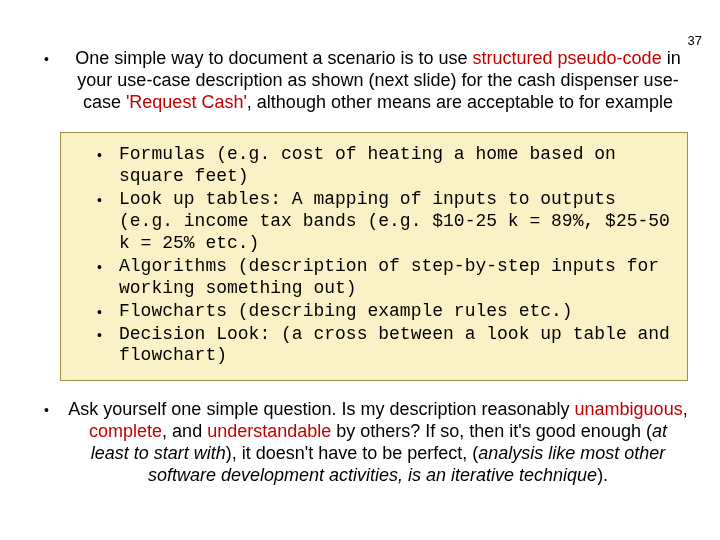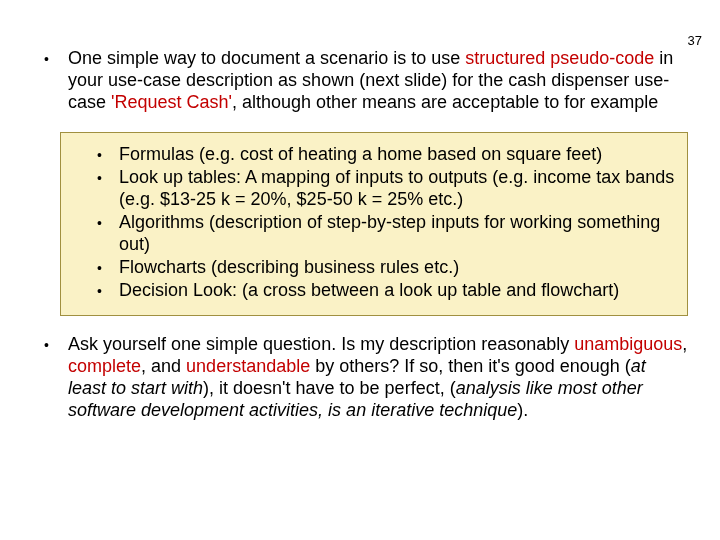--- a/index.html
+++ b/index.html
@@ -41,20 +41,21 @@
     flex: 0 0 24px;
     font-size: 14px;
     line-height: 22px;
     color: #000;
   }
   .bullet-text {
     flex: 1;
     font-size: 18px;
     line-height: 1.22;
     color: #000;
+    text-align: center;
   }
   .em-red { color: #c30000; }
   .em-italic { font-style: italic; }
 
   .highlight-box {
     margin: 18px 0 18px 16px;
     padding: 10px 8px 12px 8px;
     background: #faf2c6;
     border: 1px solid #a09040;
     box-sizing: border-box;
@@ -73,20 +74,21 @@
     flex: 0 0 22px;
     font-size: 14px;
     line-height: 22px;
     color: #000;
   }
   .sub-text {
     flex: 1;
     font-size: 18px;
     line-height: 1.22;
     color: #000;
+    font-family: Liberation Mono, monospace;
   }
 </style>
 </head>
 <body>
 
 <div class="slide">
 
   <div class="page-number">37</div>
 
   <div class="content">
@@ -100,31 +102,31 @@
 
     <div class="highlight-box">
       <div class="sub-row">
         <div class="sub-indent"></div>
         <div class="sub-dot">•</div>
         <div class="sub-text">Formulas (e.g. cost of heating a home based on square feet)</div>
       </div>
       <div class="sub-row">
         <div class="sub-indent"></div>
         <div class="sub-dot">•</div>
-        <div class="sub-text">Look up tables: A mapping of inputs to outputs (e.g. income tax bands (e.g. $13-25 k = 20%, $25-50 k = 25% etc.)</div>
+        <div class="sub-text">Look up tables: A mapping of inputs to outputs (e.g. income tax bands (e.g. $10-25 k = 89%, $25-50 k = 25% etc.)</div>
       </div>
       <div class="sub-row">
         <div class="sub-indent"></div>
         <div class="sub-dot">•</div>
         <div class="sub-text">Algorithms (description of step-by-step inputs for working something out)</div>
       </div>
       <div class="sub-row">
         <div class="sub-indent"></div>
         <div class="sub-dot">•</div>
-        <div class="sub-text">Flowcharts (describing business rules etc.)</div>
+        <div class="sub-text">Flowcharts (describing example rules etc.)</div>
       </div>
       <div class="sub-row">
         <div class="sub-indent"></div>
         <div class="sub-dot">•</div>
         <div class="sub-text">Decision Look: (a cross between a look up table and flowchart)</div>
       </div>
     </div>
 
     <div class="bullet-row">
       <div class="bullet-dot">•</div>

